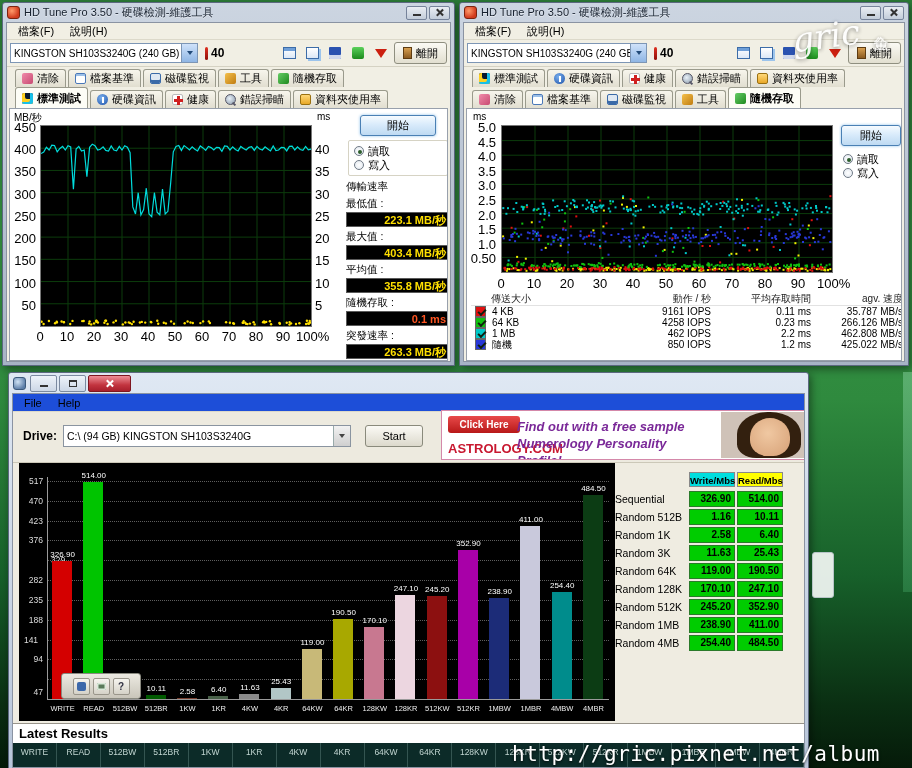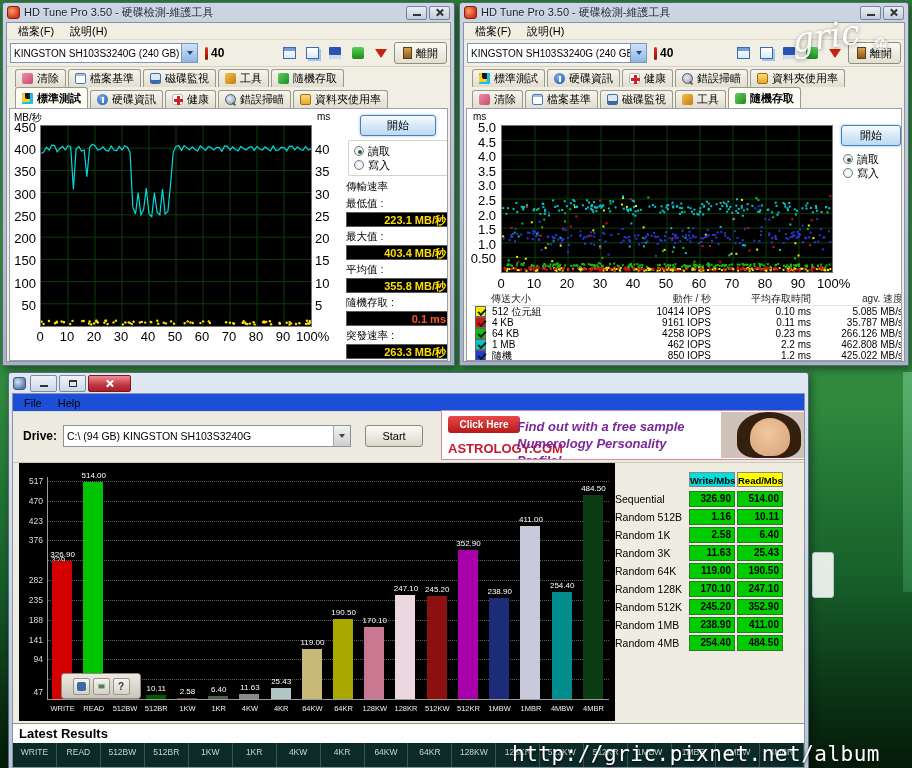--- a/index.html
+++ b/index.html
@@ -1554,27 +1554,20 @@
         </div>
         <div class="t2" data-name="random-access-table" style="left:4px;top:184px;width:436px">
           <div class="t2head" data-name="table-header-row">
             <span class="h1" data-name="col-header-transfer-size">傳送大小</span>
             <span class="h2" data-name="col-header-ops">動作 / 秒</span>
             <span class="h3" data-name="col-header-access-time">平均存取時間</span>
             <span class="h4" data-name="col-header-avg-speed">agv. 速度</span>
           </div>
           <div data-name="random-access-table-body">
               <div class="t2row" data-name="random-access-row">
-                <div class="t2cb" data-name="legend-checkbox" style="background: rgb(240, 240, 0);"></div>
-                <div class="t2label" data-name="transfer-size-label">512 位元組</div>
-                <div class="t2num c2" data-name="iops-value">10414 IOPS</div>
-                <div class="t2num c3" data-name="access-time-value">0.10 ms</div>
-                <div class="t2num c4" data-name="avg-speed-value">5.085 MB/s</div>
-              </div>
-              <div class="t2row" data-name="random-access-row">
                 <div class="t2cb" data-name="legend-checkbox" style="background: rgb(224, 16, 16);"></div>
                 <div class="t2label" data-name="transfer-size-label">4 KB</div>
                 <div class="t2num c2" data-name="iops-value">9161 IOPS</div>
                 <div class="t2num c3" data-name="access-time-value">0.11 ms</div>
                 <div class="t2num c4" data-name="avg-speed-value">35.787 MB/s</div>
               </div>
               <div class="t2row" data-name="random-access-row">
                 <div class="t2cb" data-name="legend-checkbox" style="background: rgb(16, 192, 16);"></div>
                 <div class="t2label" data-name="transfer-size-label">64 KB</div>
                 <div class="t2num c2" data-name="iops-value">4258 IOPS</div>
@@ -1654,21 +1647,21 @@
           <div class="ylab3" data-name="axis-tick-label" style="left: 0px; top: 72.4545px; width: 24px;">376</div>
           <div class="grid3" data-name="gridline" style="left: 28px; top: 97.2727px; width: 562px;"></div>
           <div class="ylab3" data-name="axis-tick-label" style="left: 0px; top: 92.2727px; width: 24px; padding-left: 32px;">329</div>
           <div class="grid3" data-name="gridline" style="left: 28px; top: 117.091px; width: 562px;"></div>
           <div class="ylab3" data-name="axis-tick-label" style="left: 0px; top: 112.091px; width: 24px;">282</div>
           <div class="grid3" data-name="gridline" style="left: 28px; top: 136.909px; width: 562px;"></div>
           <div class="ylab3" data-name="axis-tick-label" style="left: 0px; top: 131.909px; width: 24px;">235</div>
           <div class="grid3" data-name="gridline" style="left: 28px; top: 156.727px; width: 562px;"></div>
           <div class="ylab3" data-name="axis-tick-label" style="left: 0px; top: 151.727px; width: 24px;">188</div>
           <div class="grid3" data-name="gridline" style="left: 28px; top: 176.545px; width: 562px;"></div>
-          <div class="ylab3" data-name="axis-tick-label" style="left: 0px; top: 171.545px; width: 24px;">141</div>
+          <div class="ylab3" data-name="axis-tick-label" style="left: 0px; top: 171.545px; width: 24px; text-align: center;">141</div>
           <div class="grid3" data-name="gridline" style="left: 28px; top: 196.364px; width: 562px;"></div>
           <div class="ylab3" data-name="axis-tick-label" style="left: 0px; top: 191.364px; width: 24px;">94</div>
           <div class="grid3" data-name="gridline" style="left: 28px; top: 216.182px; width: 562px;"></div>
           <div class="ylab3" data-name="axis-tick-label" style="left: 0px; top: 224px; width: 24px;">47</div>
           <div class="axis3" data-name="y-axis-line" style="left: 28px; top: 14px; width: 1px; height: 222px;"></div>
           <div class="axis3" data-name="x-axis-line" style="left: 28px; top: 236px; width: 562px; height: 1px;"></div>
           <div class="bar3" data-name="bar-write" style="left: 33px; top: 98.2px; width: 20px; height: 137.8px; background: rgb(212, 0, 0);"></div>
           <div class="vlab3" data-name="bar-value-label" style="left: 24px; top: 87.2px; width: 39.2px;">326.90</div>
           <div class="xlab3" data-name="bar-category-label" style="left: 24px; top: 241px; width: 39.2px;">WRITE</div>
           <div class="bar3" data-name="bar-read" style="left: 64.2px; top: 19.3px; width: 20px; height: 216.7px; background: rgb(0, 196, 0);"></div>

